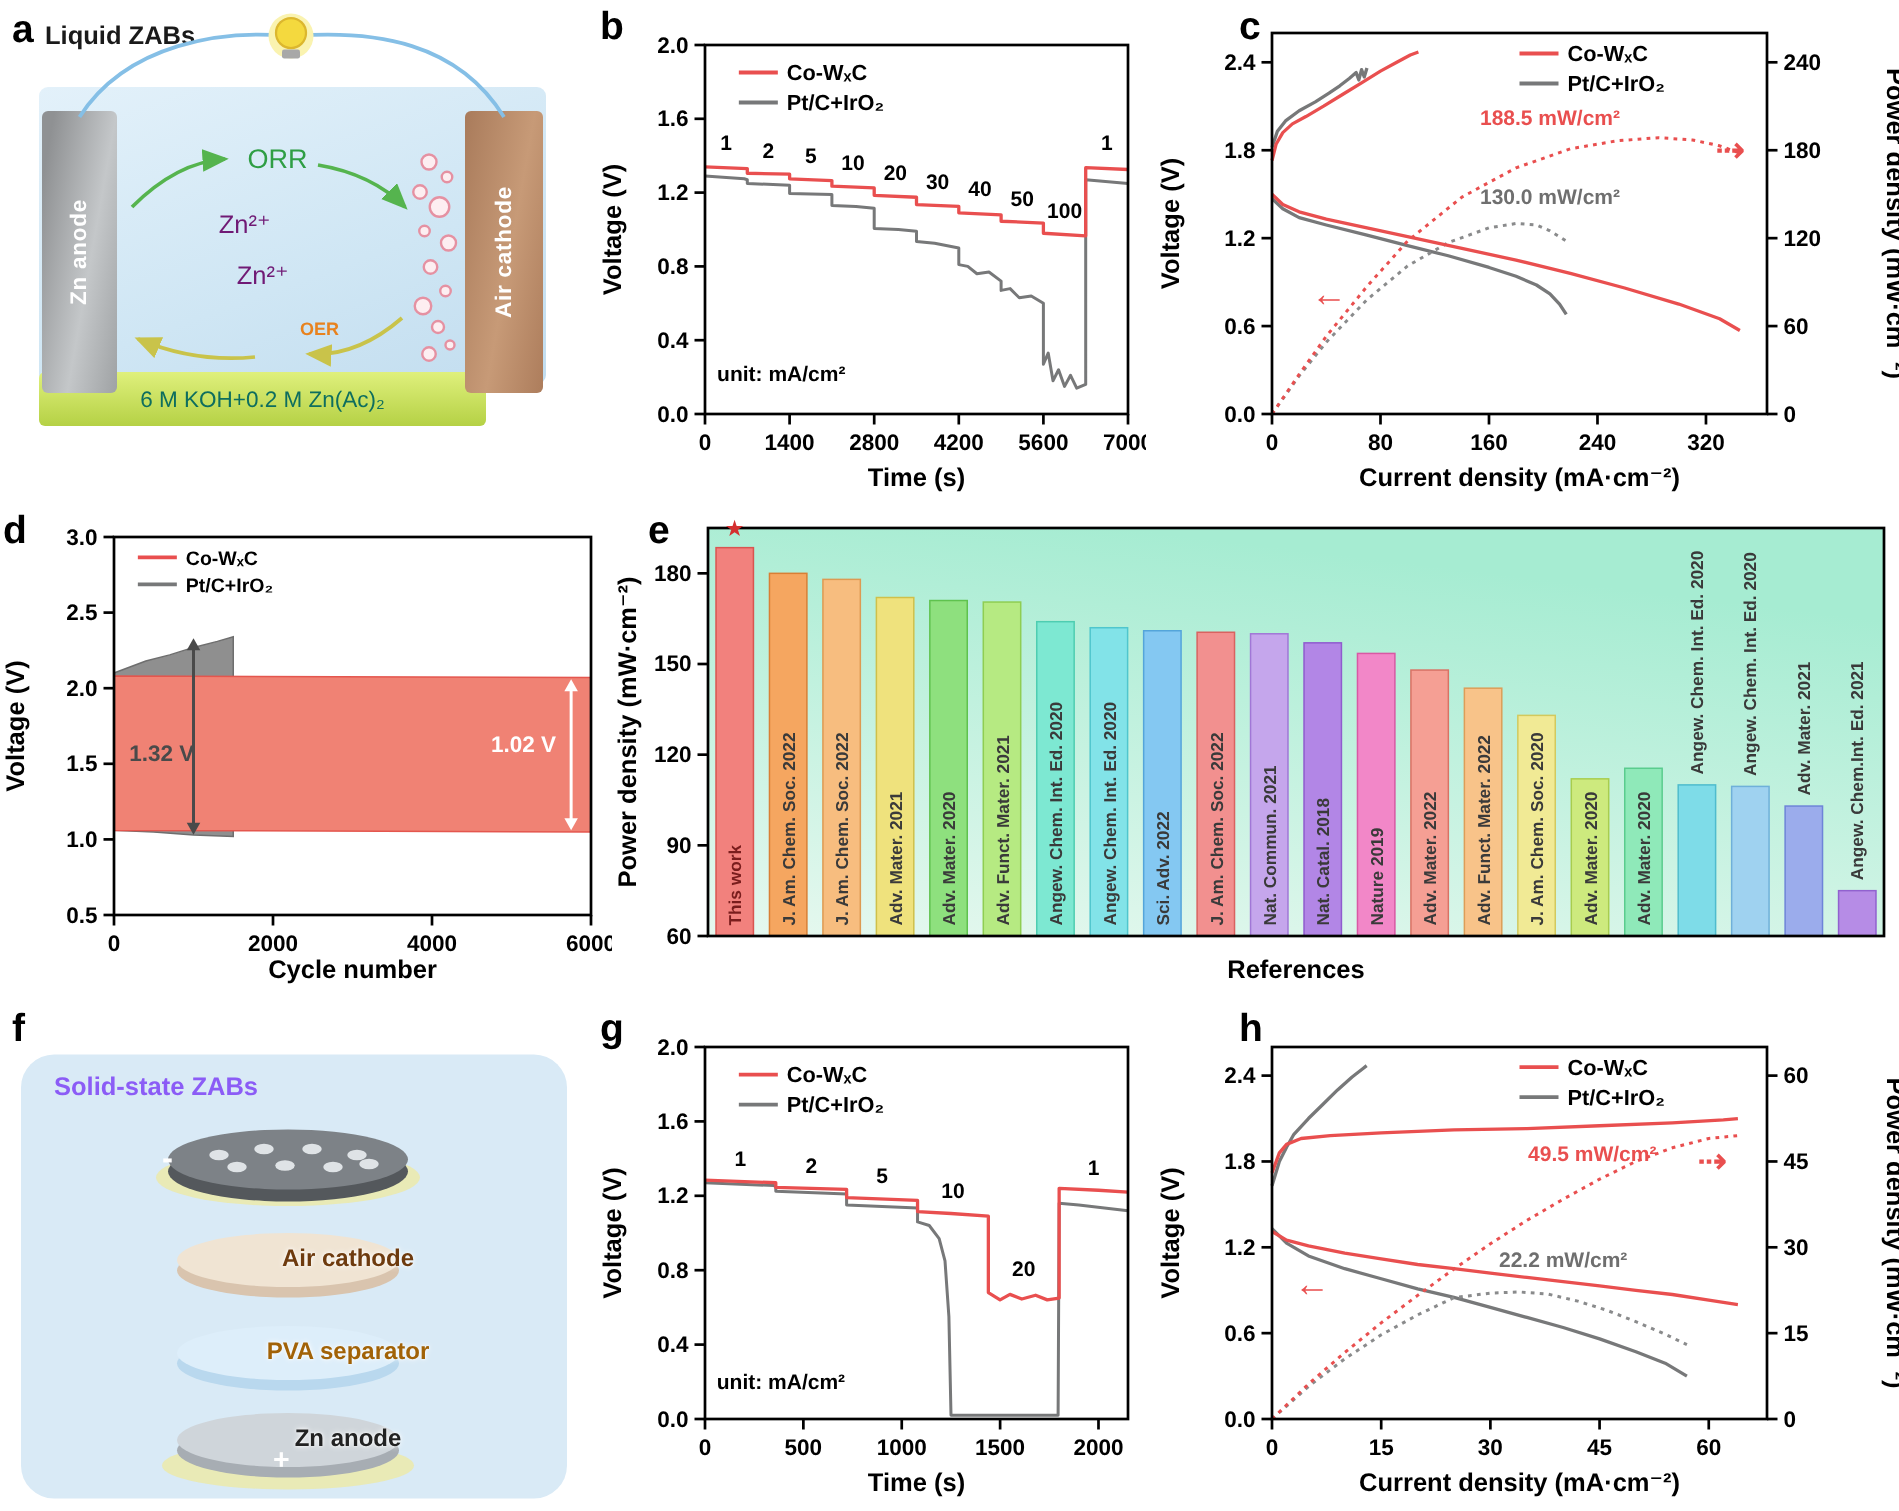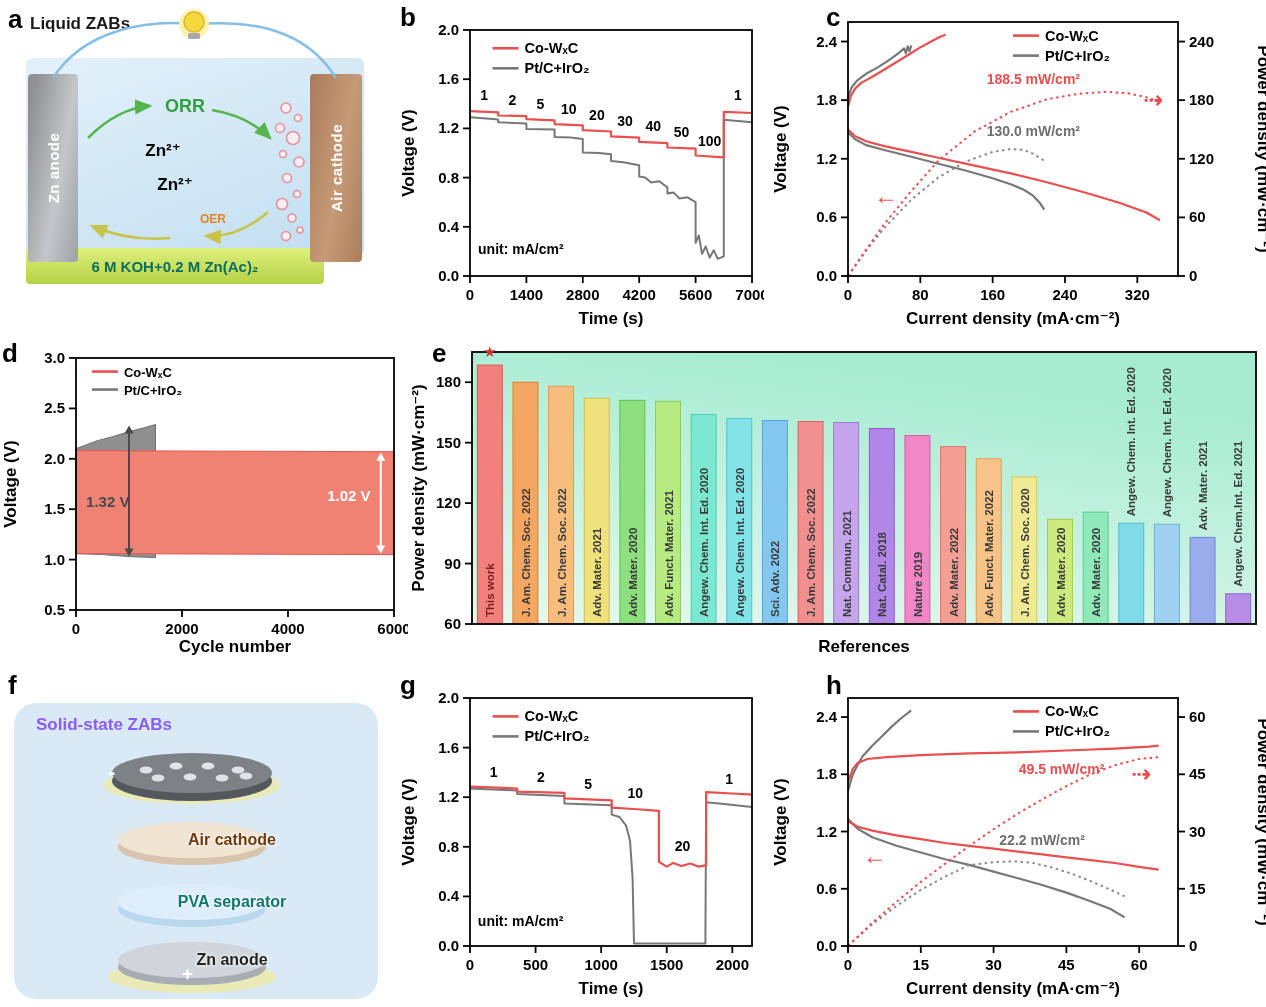--- a/index.html
+++ b/index.html
@@ -7,36 +7,36 @@
        font-family:"Liberation Sans","DejaVu Sans",sans-serif;}
   .panel-letter{position:absolute;font-size:26px;font-weight:bold;color:#000;z-index:5;}
   .panel{position:absolute;}
   svg{display:block;}
   
   .a-title{position:absolute;left:30px;top:14px;font-size:17px;font-weight:bold;color:#1a1a1a;}
   .a-tank{position:absolute;left:26px;top:58px;width:338px;height:198px;border-radius:6px;
           background:linear-gradient(160deg,#e3f1fa 0%,#cfe6f4 60%,#c2ddef 100%);}
   .a-band{position:absolute;left:26px;top:248px;width:298px;height:36px;border-radius:4px;
           background:linear-gradient(#dff07c,#b5d145);display:flex;align-items:center;justify-content:center;
-          font-size:15px;font-weight:bold;color:#0e6e5e;}
+          font-size:15px;font-weight:normal;color:#0e6e5e;}
   .a-slab{position:absolute;top:74px;width:50px;height:188px;border-radius:4px;}
   .a-anode{left:28px;background:linear-gradient(100deg,#8f9193 10%,#c4c7c9 60%,#9fa2a4);}
   .a-cathode{left:310px;width:52px;background:linear-gradient(100deg,#a97b5b,#c79a77 55%,#ad7d5c);}
   .a-slab span{position:absolute;left:50%;top:50%;transform:translate(-50%,-50%) rotate(-90deg);
           white-space:nowrap;color:#fff;font-size:15px;font-weight:bold;letter-spacing:.5px;}
-  .a-orr{position:absolute;left:150px;top:96px;width:70px;text-align:center;color:#2f9e44;font-size:18px;font-weight:bold;}
-  .a-zn{position:absolute;width:70px;text-align:center;color:#000000;font-size:17px;font-weight:bold;}
+  .a-orr{position:absolute;left:150px;top:96px;width:70px;text-align:center;color:#2f9e44;font-size:18px;font-weight:normal;}
+  .a-zn{position:absolute;width:70px;text-align:center;color:#701a75;font-size:17px;font-weight:normal;}
   .a-oer{position:absolute;left:178px;top:212px;width:70px;text-align:center;color:#e8821e;font-size:12px;font-weight:bold;}
   
   .f-card{position:absolute;left:14px;top:38px;width:364px;height:296px;border-radius:22px;background:#d9eaf6;}
   .f-title{position:absolute;left:36px;top:50px;font-size:17px;font-weight:bold;color:#8b5cf6;}
   .f-layer{position:absolute;left:132px;width:200px;text-align:center;font-size:16px;font-weight:bold;
            text-shadow:0 0 4px rgba(255,255,255,.95),0 0 2px rgba(255,255,255,.95);}
   .f-lab0{top:166px;color:#6e3b0f;}
-  .f-lab1{top:228px;color:#0f766e;}
+  .f-lab1{top:228px;color:#a16207;}
   .f-lab2{top:286px;color:#222;}
   .f-minus{position:absolute;left:108px;top:94px;color:#fff;font-size:22px;font-weight:bold;}
   .f-plus{position:absolute;left:182px;top:298px;color:#fff;font-size:19px;font-weight:bold;}
 </style>
 </head>
 <body>
 
 <div class="fig">
 
   <div class="panel-letter" style="left:8px;top:4px">a</div>

